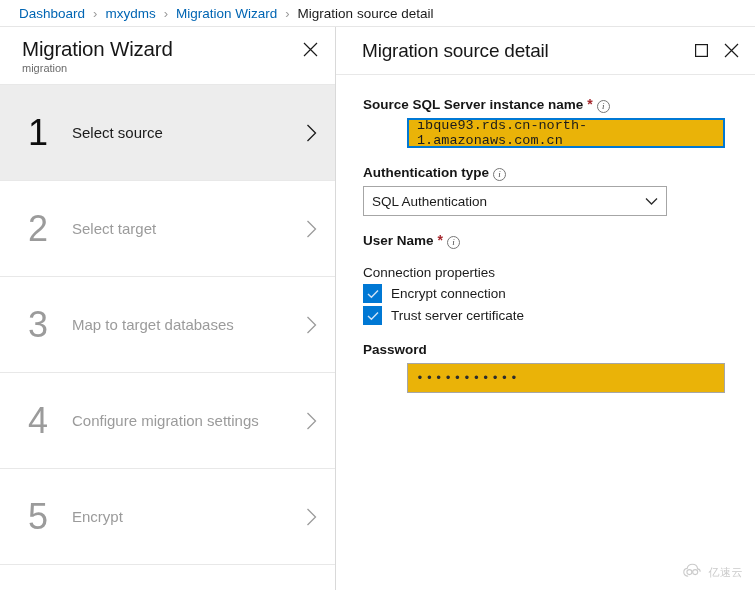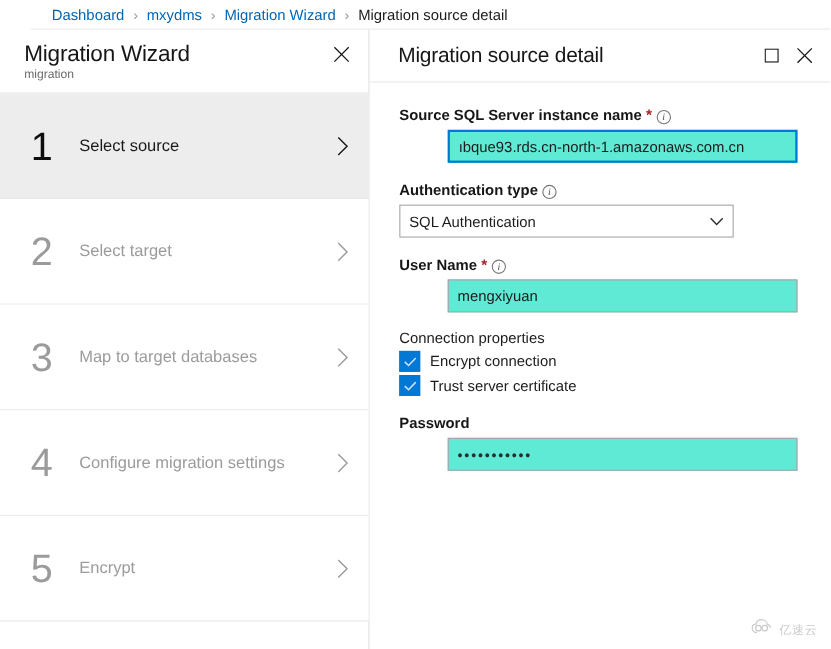--- a/index.html
+++ b/index.html
@@ -11,21 +11,20 @@
   }
 
   
   #breadcrumb {
     height: 27px;
     display: flex;
     align-items: center;
     padding-left: 19px;
     background: #ffffff;
     border-bottom: 1px solid #e6e6e6;
-    margin-left: 28px;
   }
   .crumb-link {
     color: #0065b3;
     font-size: 13.5px;
     cursor: pointer;
     white-space: nowrap;
   }
   .crumb-current {
     color: #1b1b1b;
     font-size: 13.5px;
@@ -163,25 +162,25 @@
     font-family: "Liberation Serif", serif;
     color: #4a4a4a;
     font-weight: 400;
     line-height: 1;
     cursor: pointer;
     flex: none;
   }
   .txt-input {
     width: 318px; height: 30px;
     border: 1px solid #a6a6a6;
-    background: #5eead4;
+    background: #eab308;
     font-size: 13.5px;
     color: #1b1b1b;
     padding: 0 8px;
-    font-family: Liberation Sans, sans-serif;
+    font-family: Liberation Mono, monospace;
     outline: none;
     display: flex;
     align-items: center;
     margin-left: 44px;
   }
   .txt-input.focused { border: 2px solid #0078d4; }
   .select-box {
     width: 304px; height: 30px;
     border: 1px solid #a6a6a6;
     background: #ffffff;
@@ -367,23 +366,20 @@
               </svg>
           </span>
         </div>
       </div>
 
       <div class="field">
         <div class="field-label">
           <span>User Name</span>
           <span class="req-star">*</span>
           <span class="info-i">i</span>
-        </div>
-        <div class="txt-input">
-          <span>mengxiyuan</span>
         </div>
       </div>
 
       <div class="field">
         <div id="conn-props-label">Connection properties</div>
 
         <div class="cb-row">
           <span class="cb-box">
             <svg width="12" height="10" viewBox="0 0 12 10">
                 <path d="M1 5 L4.4 8.3 L11 1.4" stroke="#cfe4f7" stroke-width="1.4" fill="none"></path>

